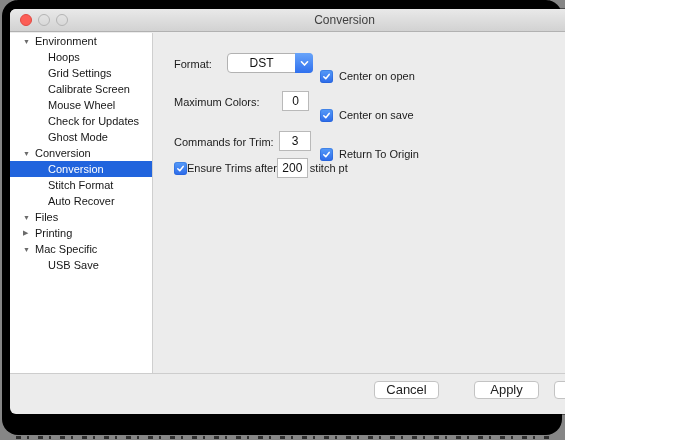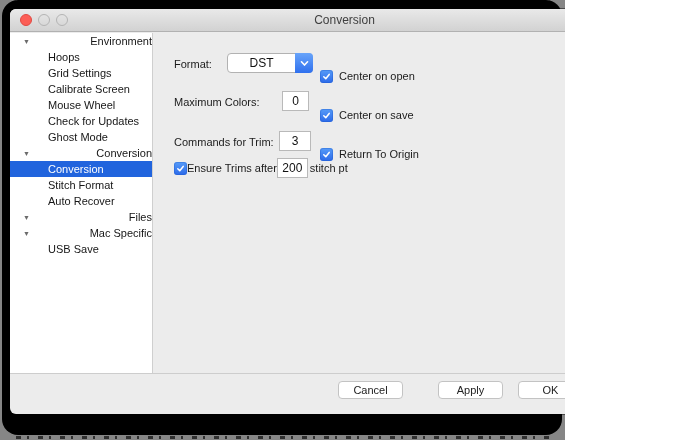--- a/index.html
+++ b/index.html
@@ -19,21 +19,21 @@
   .title { text-align:center; line-height:22px; font-size:12px; color:#3f3f3f; }
   .lights { position:absolute; left:10px; top:5px; display:flex; gap:6px; }
   .light { width:12px; height:12px; border-radius:50%; }
   .light.close { background:#fc5e56; border:1px solid #e14942; }
   .light.dim { background:transparent; border:1px solid #b4b4b4; }
 
   .body { position:absolute; top:24px; left:0; right:0; bottom:41px; display:flex; }
 
   .sidebar { width:143px; background:#fff; border-right:1px solid #cfcfcf; overflow:hidden;
     font-size:11px; color:#161616; padding-top:0; }
-  .sb-item { height:16px; display:flex; align-items:center; white-space:nowrap;justify-content:space-between; }
+  .sb-item { height:16px; display:flex; align-items:center; white-space:nowrap; }
   .sb-item .tri { display:inline-block; width:11px; margin-left:13px; font-size:7px; color:#6b6b6b; text-align:left; }
   .sb-item.parent .sb-label { margin-left:1px; }
   .sb-item.child .sb-label { margin-left:38px; }
   .sb-item.selected { background:#2164dd; }
   .sb-item.selected .sb-label { color:#fff; }
 
   .main { position:relative; flex:1; font-size:11px; color:#1b1b1b; }
   .flabel { position:absolute; white-space:nowrap; }
 
   .field { position:absolute; height:20px; background:#fff; border:1px solid #b9b9b9;
@@ -50,22 +50,22 @@
     box-shadow:inset 0 0 0 1px rgba(30,90,200,.35); display:flex; align-items:center; justify-content:center; flex:none; }
   .cb-col { position:absolute; left:167px; top:36px; display:flex; flex-direction:column; gap:25px;justify-content:flex-end; }
   .cb-row { display:flex; align-items:center; gap:6px; height:14px; }
   .ensure-row { position:absolute; left:21px; top:125px; height:20px; display:flex; align-items:center; }
   .ensure-row .field { position:static; width:31px; }
   .ensure-row .suffix { margin-left:2px; }
 
   .footer { position:absolute; left:0; right:0; bottom:0; height:41px; border-top:1px solid #cdcdcd;
     border-radius:0 0 6px 6px; }
   .btn { position:absolute; top:7px; width:65px; height:18px; background:#fff; border:1px solid #c3c3c3;
-    border-radius:4px; font-size:11px; color:#222; text-align:center; line-height:16px; cursor:default;
-    font-family:"Liberation Sans","DejaVu Sans",sans-serif; }
+    border-radius:4px; font-size:13px; color:#222; text-align:center; line-height:16px; cursor:default;
+    font-family:"Liberation Sans","DejaVu Sans",sans-serif;margin-left:36px; }
   .btn.cancel { left:328px; } .btn.apply { left:428px; } .btn.ok { left:508px; }
 </style>
 </head>
 <body>
 
 <div class="canvas">
   <div class="tick-top"></div>
   <div class="matte"></div>
   <div class="tick-bottom"></div>
 
@@ -113,20 +113,24 @@
           </div>
           <div class="sb-item child">
             <span class="sb-label">Stitch Format</span>
           </div>
           <div class="sb-item child">
             <span class="sb-label">Auto Recover</span>
           </div>
           <div class="sb-item parent">
             <span class="tri">▼</span>
             <span class="sb-label">Files</span>
+          </div>
+          <div class="sb-item parent">
+            <span class="tri">▶</span>
+            <span class="sb-label">Printing</span>
           </div>
           <div class="sb-item parent">
             <span class="tri">▼</span>
             <span class="sb-label">Mac Specific</span>
           </div>
           <div class="sb-item child">
             <span class="sb-label">USB Save</span>
           </div>
         </div>
 

